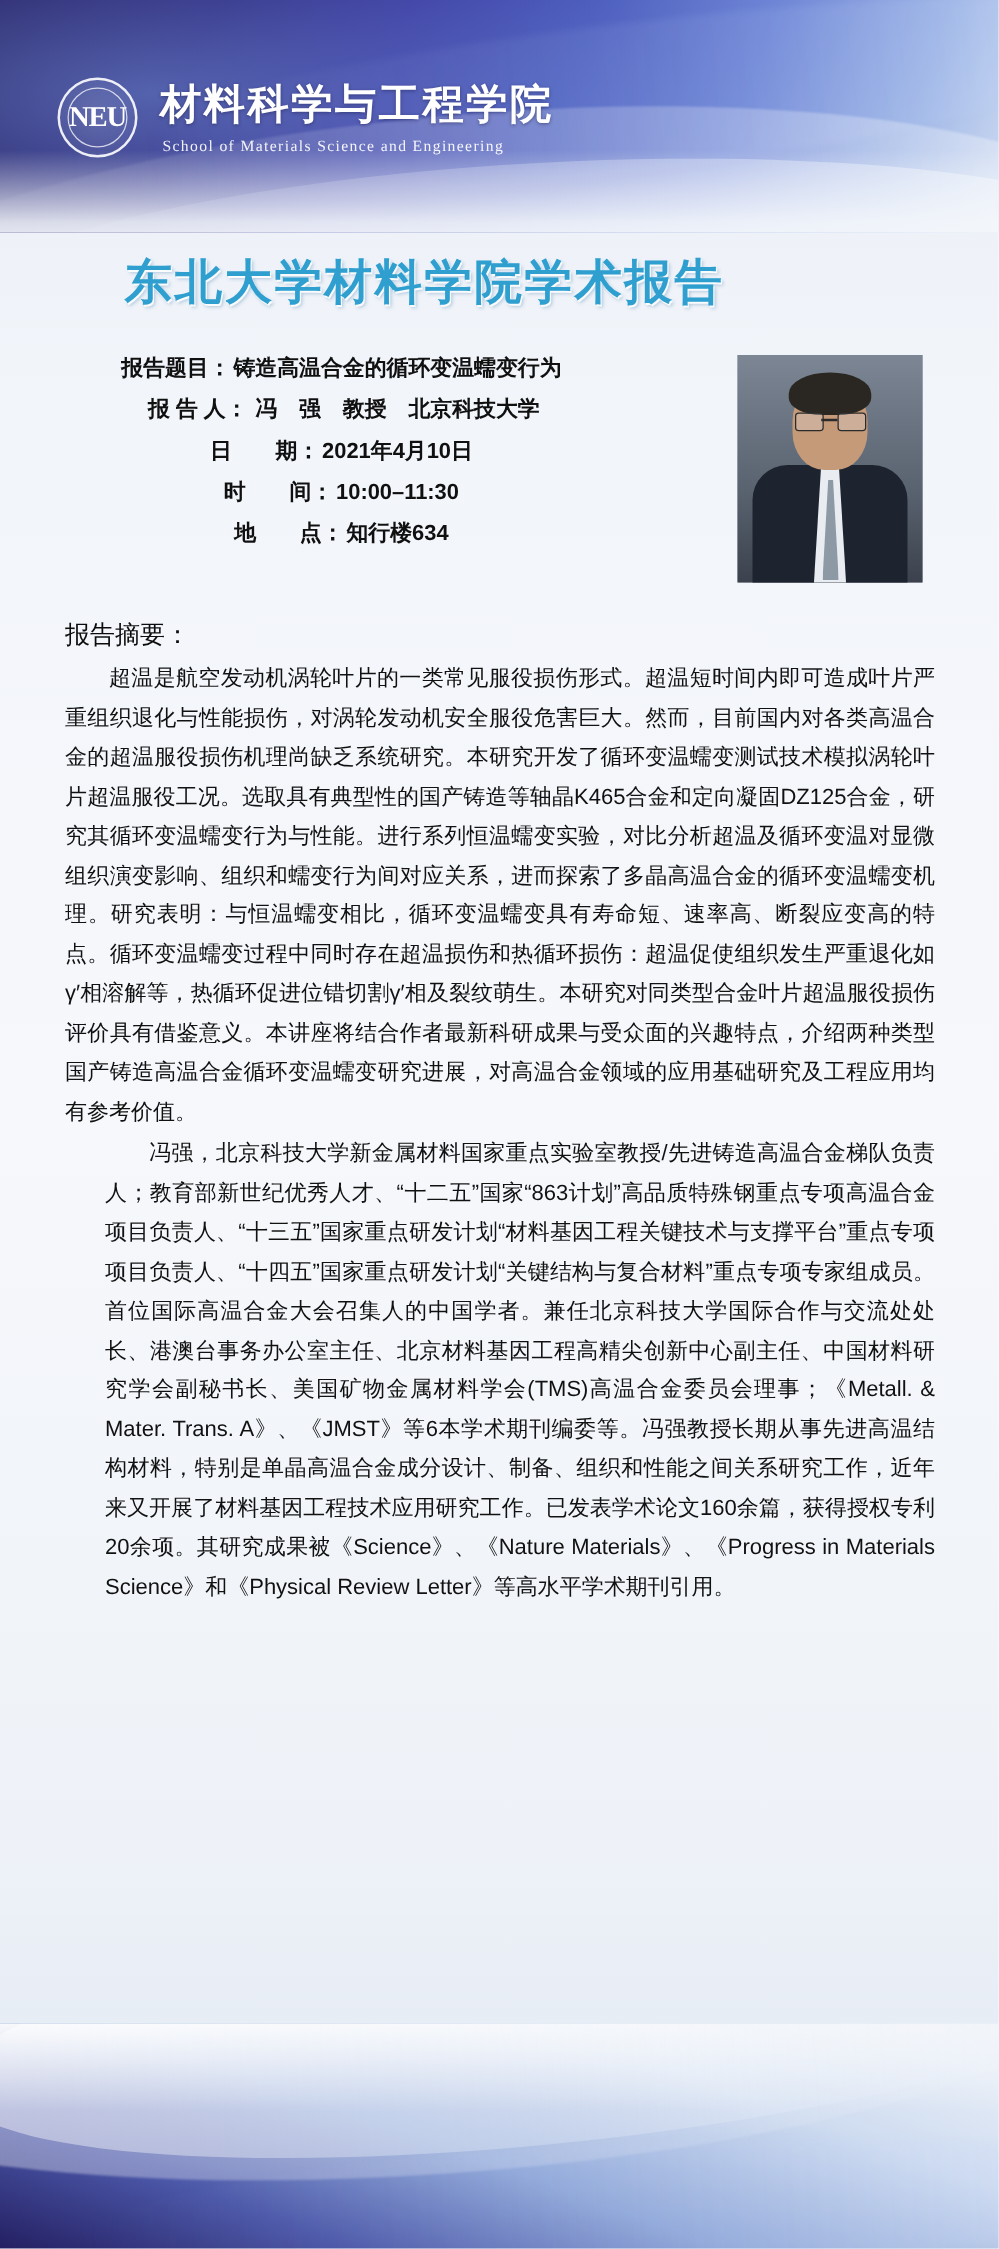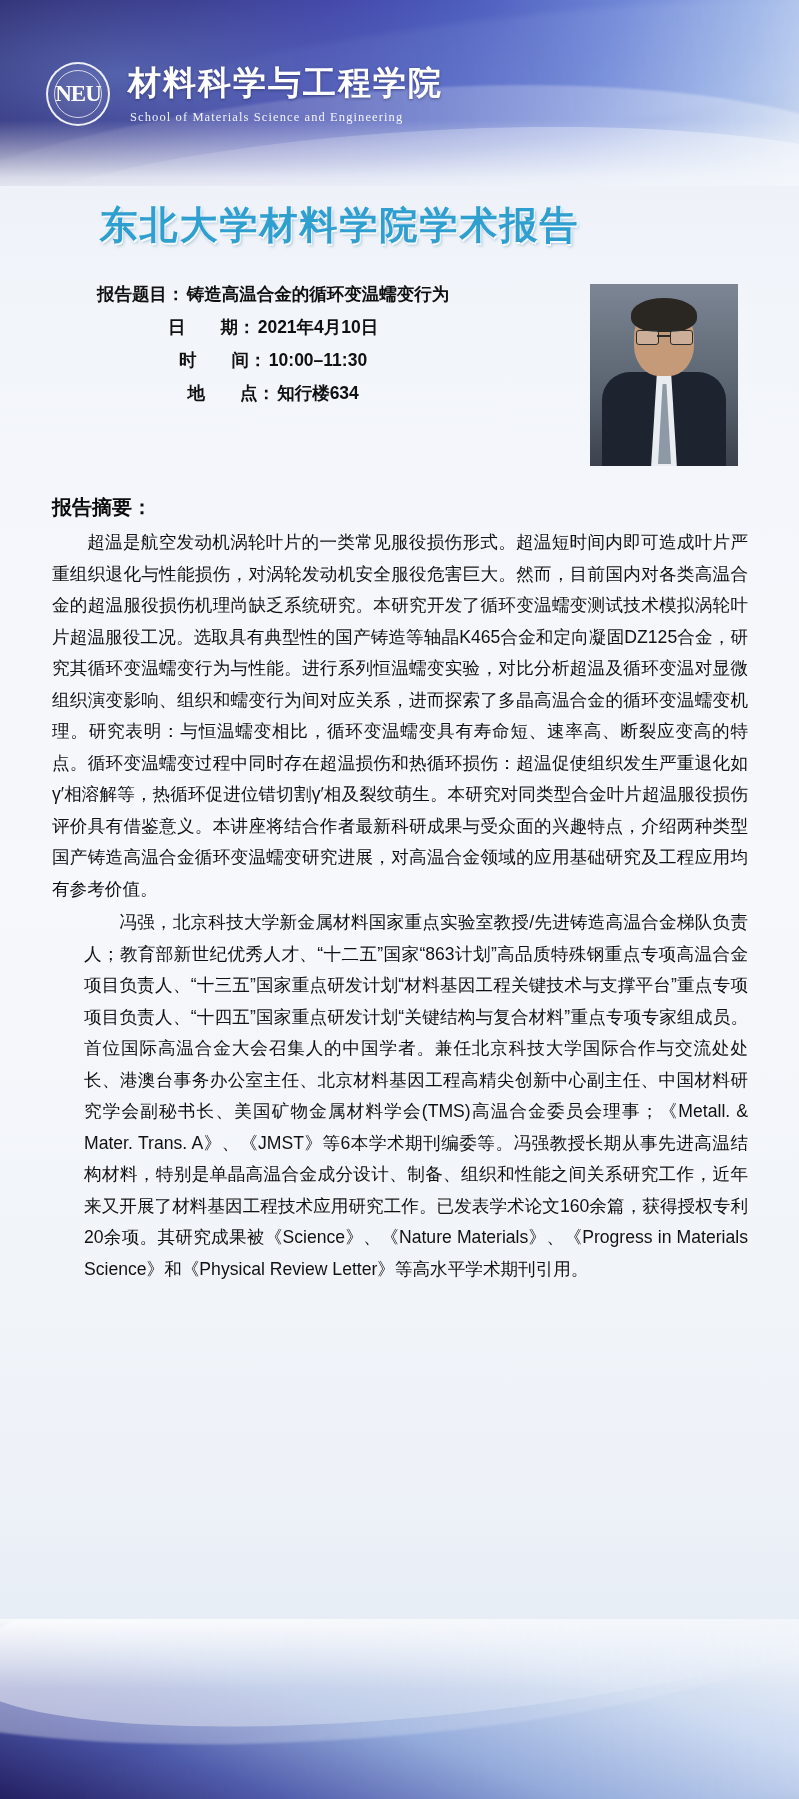--- a/index.html
+++ b/index.html
@@ -214,21 +214,21 @@
   .p-tie {
     position: absolute;
     left: 68px; top: 100px;
     width: 13px; height: 80px;
     background: #8d9aa6;
     clip-path: polygon(35% 0%, 65% 0%, 100% 100%, 0% 100%);
   }
 
   .section-head {
     font-size: 20px;
-    font-weight: bold;
+    font-weight: normal;
     margin: 26px 0 6px 0;
     color: #0c0c0c;
   }
   .para {
     font-size: 17.6px;
     line-height: 31.5px;
     text-align: justify;
     text-justify: inter-ideograph;
     text-indent: 2em;
     color: #111;
@@ -303,20 +303,23 @@
   <div class="school-en">School of Materials Science and Engineering</div>
 
   <div class="poster-title">东北大学材料学院学术报告</div>
 
   <div class="content">
 
     <div class="info-row">
       <div class="info-list">
         <div class="info-line">
           <span class="info-label">报告题目：</span><span>铸造高温合金的循环变温蠕变行为</span>
+        </div>
+        <div class="info-line">
+          <span class="info-label">报 告 人：</span><span>冯　强　教授　北京科技大学</span>
         </div>
         <div class="info-line">
           <span class="info-label">日　　期：</span><span>2021年4月10日</span>
         </div>
         <div class="info-line">
           <span class="info-label">时　　间：</span><span>10:00–11:30</span>
         </div>
         <div class="info-line">
           <span class="info-label">地　　点：</span><span>知行楼634</span>
         </div>

